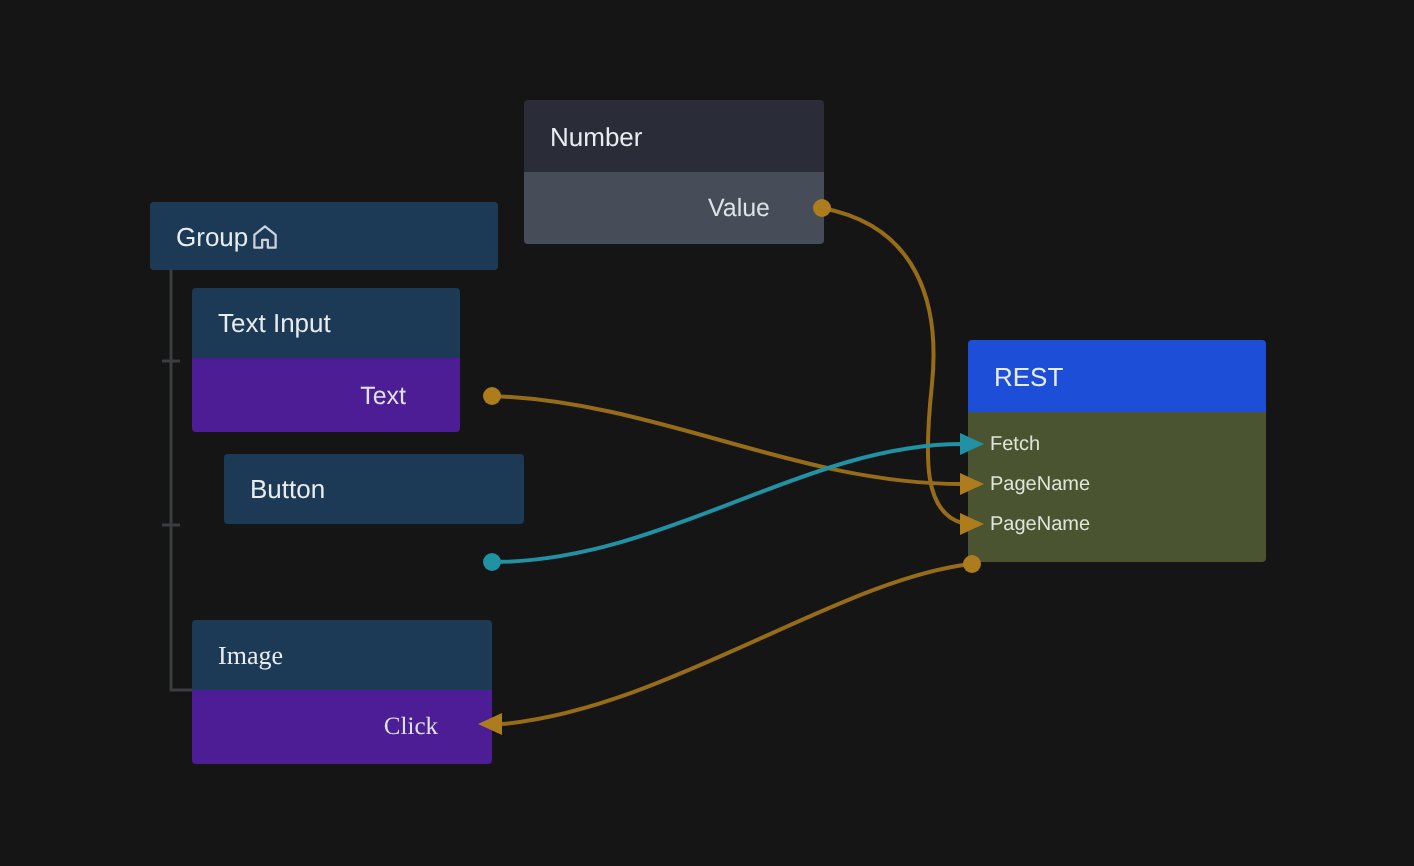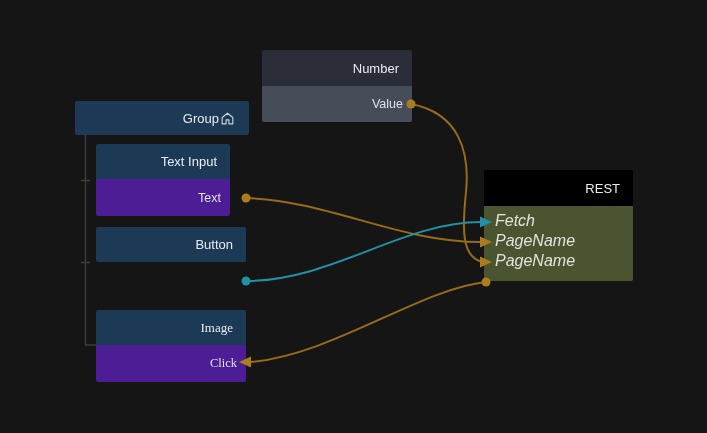--- a/index.html
+++ b/index.html
@@ -1,40 +1,40 @@
 <!DOCTYPE html>
 <html><head>
 <meta charset="utf-8">
 <style>
   html,body{margin:0;padding:0;background:#151515;}
   .canvas{
     position:relative;width:707px;height:433px;overflow:hidden;
     background:#151515;font-family:"Liberation Sans",sans-serif;
   }
   .node{position:absolute;border-radius:2px;overflow:hidden;}
-  .hdr{display:flex;align-items:center;justify-content:flex-end;
+  .hdr{display:flex;align-items:center;justify-content:flex-start;
        padding:0 13px;font-size:13px;color:#e9ecef;}
   .prow{display:flex;align-items:center;justify-content:flex-end;
-        padding:0 9px;font-size:12.5px;color:#dde2e7;}
+        padding:0 27px;font-size:12.5px;color:#dde2e7;}
   
   .blue .hdr{background:#1c3a56;height:35px;}
   .blue .prow{background:#4c1d95;height:37px;}
   
   .gray .hdr{background:#2a2d37;height:36px;}
   .gray .prow{background:#474c59;height:36px;}
   
-  .green .hdr{background:#000000;height:36px;}
+  .green .hdr{background:#1d4ed8;height:36px;}
   .green .body{background:#4b5430;padding:6px 0 9px 0;}
-  .green .gport{display:flex;align-items:flex-start;height:20px;
-        padding-left:11px;font-size:16px;color:#e0e4da;font-style:italic;}
+  .green .gport{display:flex;align-items:center;height:20px;
+        padding-left:11px;font-size:10px;color:#e0e4da;}
   .n-number{left:262px;top:50px;width:150px;}
   .n-group{left:75px;top:101px;width:174px;}
   .n-group .hdr{height:34px;}
   .n-textinput{left:96px;top:144px;width:134px;}
-  .n-button{left:96px;top:227px;width:150px;}
+  .n-button{left:112px;top:227px;width:150px;}
   .n-image{left:96px;top:310px;width:150px;font-family:Liberation Serif, serif;}
   .n-rest{left:484px;top:170px;width:149px;}
   .overlay{position:absolute;left:0;top:0;width:707px;height:433px;pointer-events:none;}
   .home-ic{flex:0 0 auto;display:block;}
 </style>
 </head>
 <body>
 
 <div class="canvas">
 

